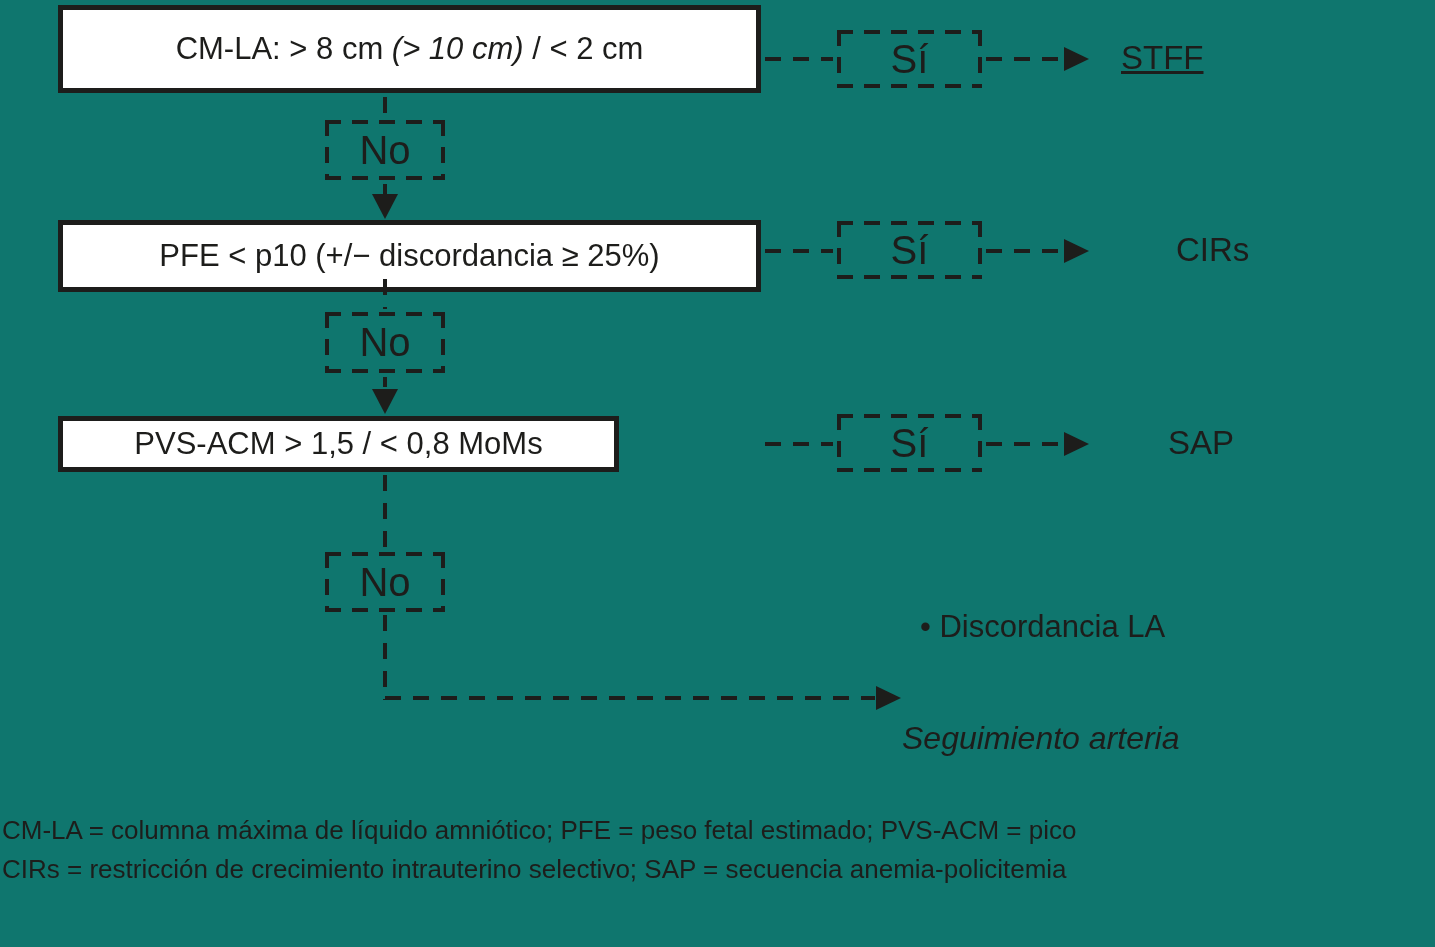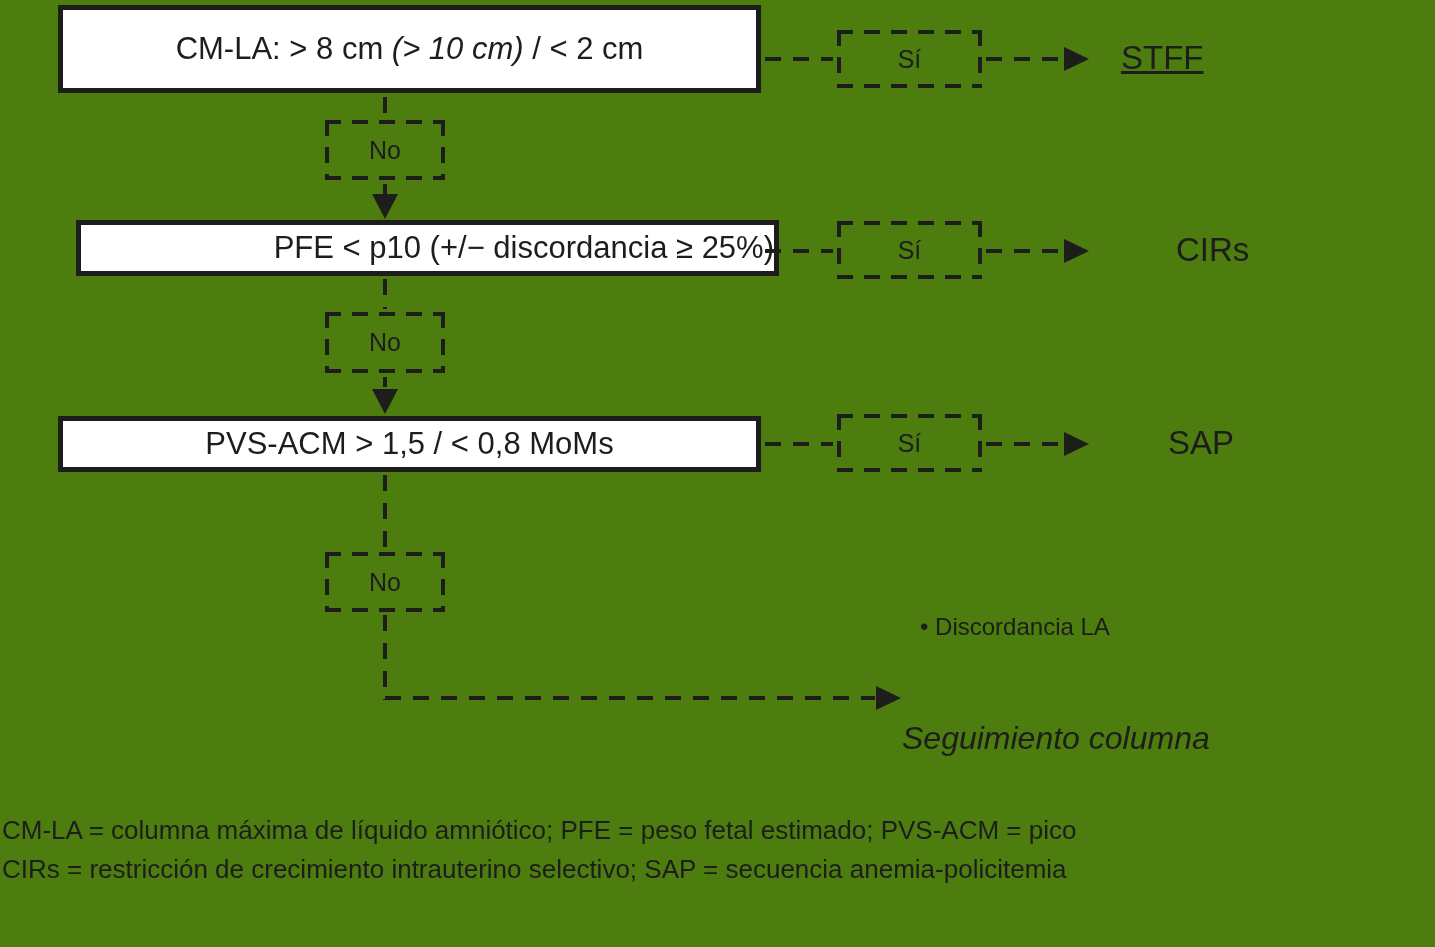--- a/index.html
+++ b/index.html
@@ -6,21 +6,21 @@
   * { box-sizing: border-box; margin: 0; padding: 0; }
   html, body { background: #fff; }
   body {
     font-family: "Liberation Sans", "DejaVu Sans", sans-serif;
     color: var(--ink);
   }
   #canvas {
     position: relative;
     width: 1435px;
     height: 947px;
-    background: #4d7c0f;
+    background: #0f766e;
     overflow: hidden;
   }
   .abs { position: absolute; }
 
   
   .cond-box {
     border: 5px solid var(--ink);
     background: #fff;
     display: flex;
     flex-direction: column;
@@ -35,21 +35,21 @@
   
   .dash-box {
     background:
       repeating-linear-gradient(90deg,  var(--ink) 0 16px, transparent 16px 27px) left top    / 100% 4px no-repeat,
       repeating-linear-gradient(90deg,  var(--ink) 0 16px, transparent 16px 27px) left bottom / 100% 4px no-repeat,
       repeating-linear-gradient(180deg, var(--ink) 0 16px, transparent 16px 27px) left top    / 4px 100% no-repeat,
       repeating-linear-gradient(180deg, var(--ink) 0 16px, transparent 16px 27px) right top   / 4px 100% no-repeat;
     display: flex;
     justify-content: center;
     align-items: center;
-    font-size: 25px;
+    font-size: 40px;
   }
 
   
   .hdash {
     height: 4px;
     background: repeating-linear-gradient(90deg, var(--ink) 0 16px, transparent 16px 28px);
   }
   .vdash {
     width: 4px;
     background: repeating-linear-gradient(180deg, var(--ink) 0 16px, transparent 16px 28px);
@@ -69,21 +69,21 @@
     border-top: 25px solid var(--ink);
   }
 
   .outcome {
     font-size: 33px;
     line-height: 40px;
     white-space: nowrap;
   }
 
   .bullet-line {
-    font-size: 24px;
+    font-size: 31px;
     line-height: 39px;
     white-space: nowrap;
   }
   .followup {
     font-size: 32px;
     font-style: italic;
     white-space: nowrap;
   }
 
   .caption-line {
@@ -98,33 +98,33 @@
   #si1  { left: 837px; top: 30px;  width: 145px; height: 58px; }
   #h1b  { left: 986px; top: 57px;  width: 76px; }
   #r1   { left: 1064px; top: 47px; }
   #stff { left: 1121px; top: 38px; text-decoration: underline; }
 
   #v1   { left: 383px; top: 97px;  height: 23px; }
   #no1  { left: 325px; top: 120px; width: 120px; height: 60px; }
   #v1b  { left: 383px; top: 184px; height: 11px; }
   #d1   { left: 372px; top: 194px; }
 
-  #box2 { left: 76px;  top: 220px; width: 703px; height: 56px; align-items: flex-end; }
+  #box2 { left: 58px;  top: 220px; width: 703px; height: 72px; }
   #h2a  { left: 765px; top: 249px; width: 68px; }
   #si2  { left: 837px; top: 221px; width: 145px; height: 58px; }
   #h2b  { left: 986px; top: 249px; width: 76px; }
   #r2   { left: 1064px; top: 239px; }
   #cirs { left: 1176px; top: 230px; }
 
   #v2   { left: 383px; top: 279px; height: 30px; }
   #no2  { left: 325px; top: 312px; width: 120px; height: 61px; }
   #v2b  { left: 383px; top: 377px; height: 10px; }
   #d2   { left: 372px; top: 389px; }
 
-  #box3 { left: 58px;  top: 416px; width: 703px; height: 56px; }
+  #box3 { left: 58px;  top: 416px; width: 561px; height: 56px; }
   #h3a  { left: 765px; top: 442px; width: 68px; }
   #si3  { left: 837px; top: 414px; width: 145px; height: 58px; }
   #h3b  { left: 986px; top: 442px; width: 76px; }
   #r3   { left: 1064px; top: 432px; }
   #sap  { left: 1168px; top: 423px; }
 
   #v3   { left: 383px; top: 475px; height: 74px; }
   #no3  { left: 325px; top: 552px; width: 120px; height: 60px; }
   #v3b  { left: 383px; top: 615px; height: 85px; }
   #hfin { left: 385px; top: 696px; width: 490px; }
@@ -191,20 +191,20 @@
   <div id="no3" class="abs dash-box">
     <span>No</span>
   </div>
   <div id="v3b" class="abs vdash"></div>
   <div id="hfin" class="abs hdash"></div>
   <div id="r4" class="abs arrow-right"></div>
 
   <div id="bullets" class="abs">
     <div class="bullet-line"><span>•</span> <span>Discordancia LA</span></div>
   </div>
-  <div id="followup" class="abs followup">Seguimiento columna</div>
+  <div id="followup" class="abs followup">Seguimiento arteria</div>
 
   <div id="caption" class="abs">
     <div class="caption-line">CM-LA = columna máxima de líquido amniótico; PFE = peso fetal estimado; PVS-ACM = pico</div>
     <div class="caption-line">CIRs = restricción de crecimiento intrauterino selectivo; SAP = secuencia anemia-policitemia</div>
   </div>
 
 </div>
 
 </body></html>

